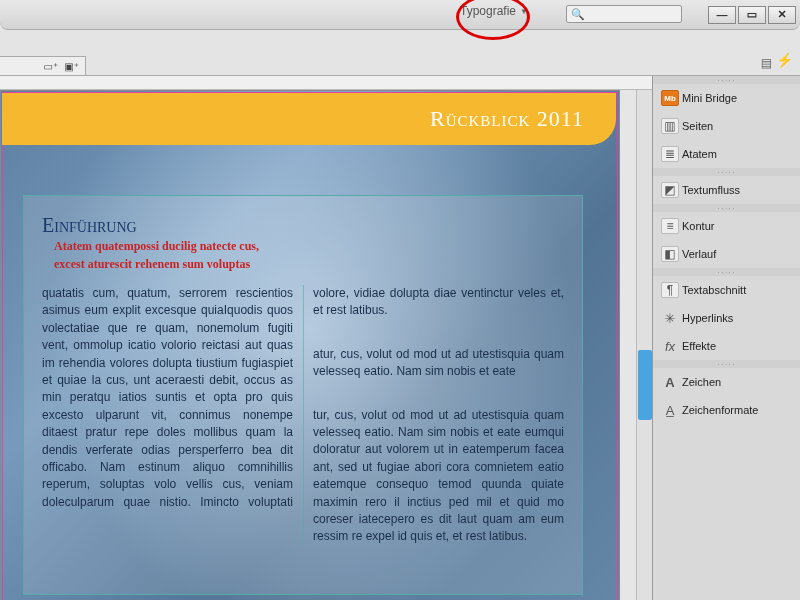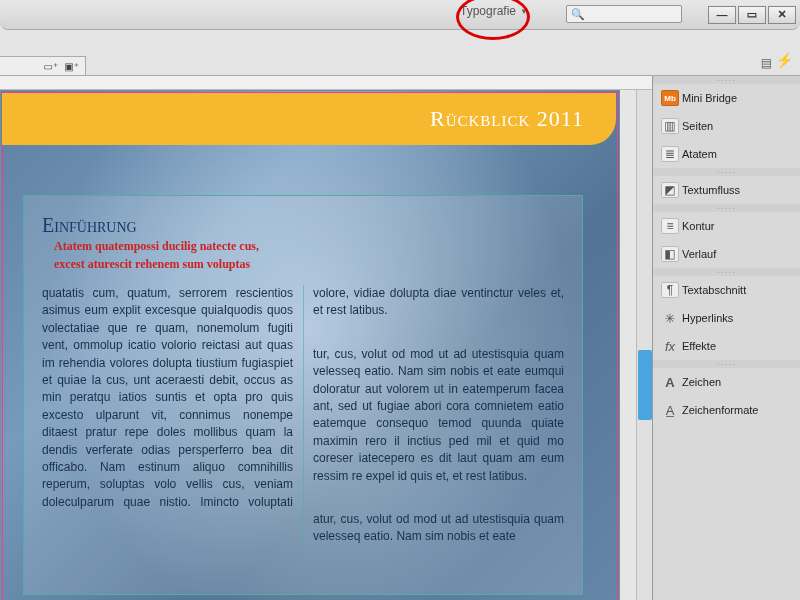--- a/index.html
+++ b/index.html
@@ -94,22 +94,22 @@
       <div class="page">
         <div class="margin-guide"></div>
         <div class="yellow-header">
           <span>Rückblick 2011</span>
         </div>
         <div class="textbox">
           <div class="intro-title">Einführung</div>
           <div class="red-lead">Atatem quatempossi ducilig natecte cus, excest aturescit rehenem sum voluptas</div>
           <div class="cols">
             <p>quatatis cum, quatum, serrorem rescienti­os asimus eum explit excesque quiaIquodis quos volectatiae que re quam, nonemolum fugiti vent, ommolup icatio volorio reictasi aut quas im rehendia volores dolupta ti­ustium fugiaspiet et quiae la cus, unt acera­esti debit, occus as min peratqu iatios suntis et opta pro quis excesto ulparunt vit, con­nimus nonempe ditaest pratur repe doles mollibus quam la dendis verferate odias persperferro bea dit officabo. Nam estinum aliquo comnihillis reperum, soluptas volo vellis cus, veniam doleculparum quae nis­tio. Imincto voluptati volore, vidiae dolupta diae ventinctur veles et, et rest latibus.</p>
+            <p>atur, cus, volut od mod ut ad utestisquia quam velesseq eatio. Nam sim nobis et eate</p>
             <p>tur, cus, volut od mod ut ad utestisquia quam velesseq eatio. Nam sim nobis et eate eumqui doloratur aut volorem ut in eatem­perum facea ant, sed ut fugiae abori cora comnietem eatio eatemque consequo temod quunda quiate maximin rero il inc­tius ped mil et quid mo coreser iatecepero es dit laut quam am eum ressim re expel id quis et, et rest latibus.</p>
-            <p>atur, cus, volut od mod ut ad utestisquia quam velesseq eatio. Nam sim nobis et eate</p>
           </div>
         </div>
       </div>
     </div>
     <div class="vscroll">
       <div class="thumb"></div>
     </div>
   </div>
 
   <div class="panels">

